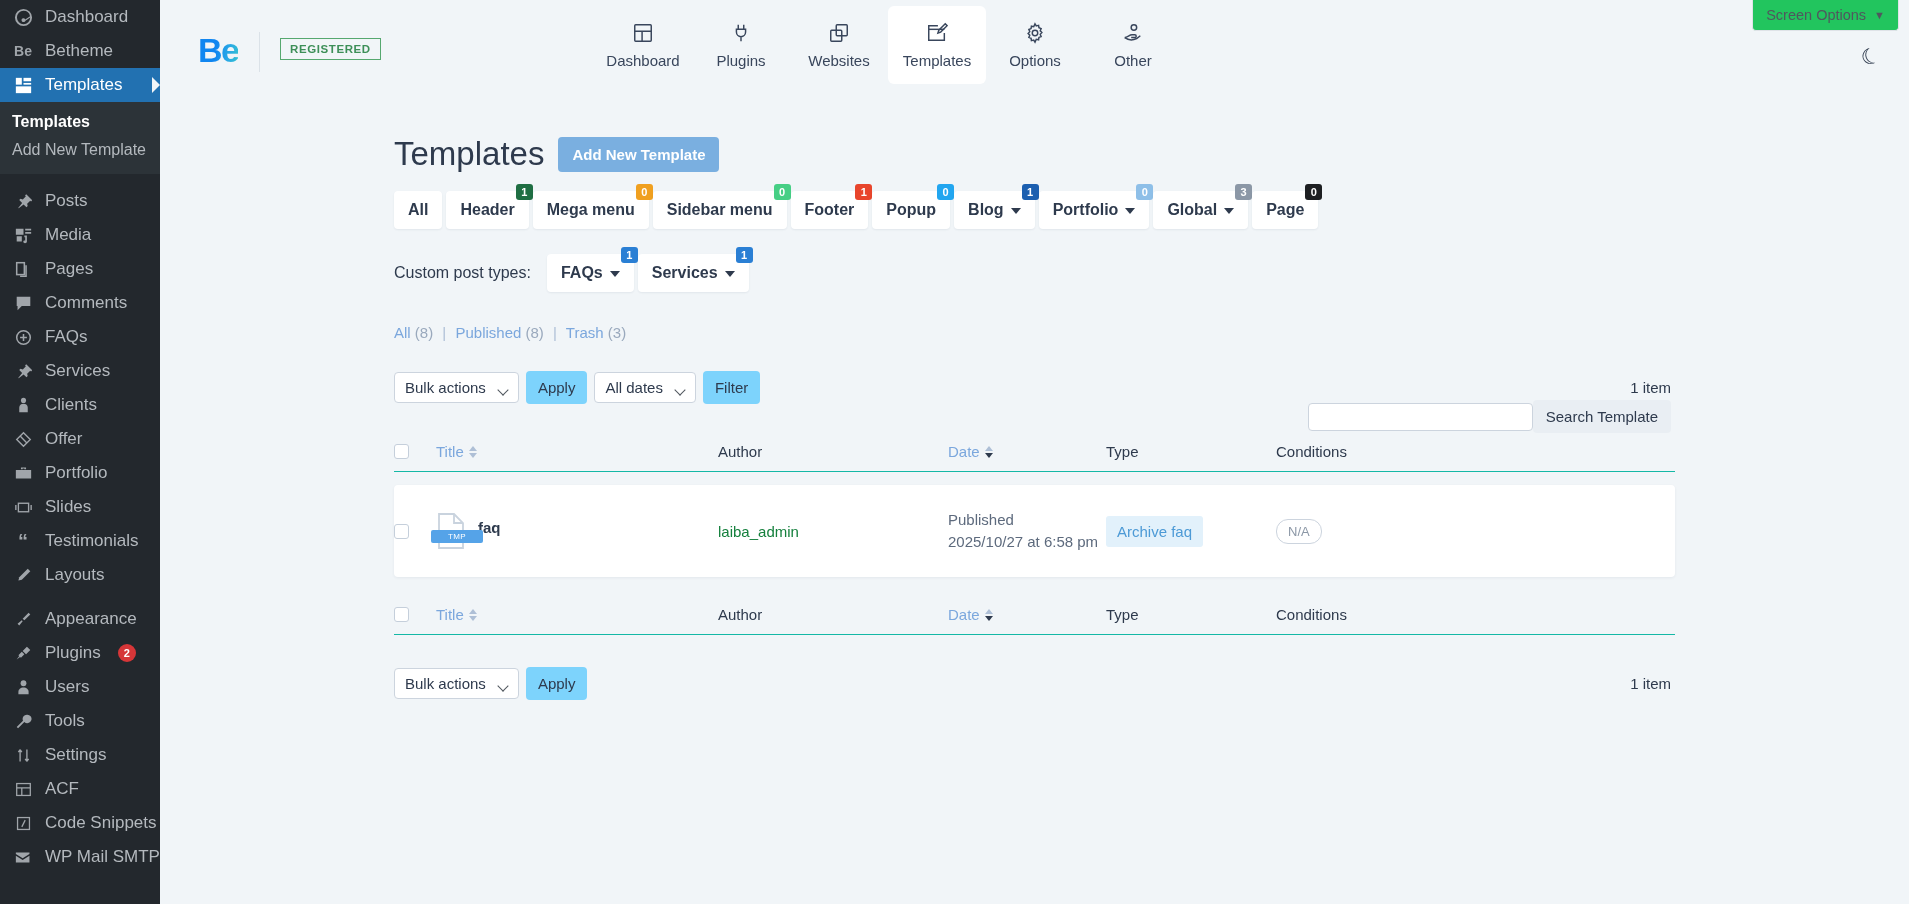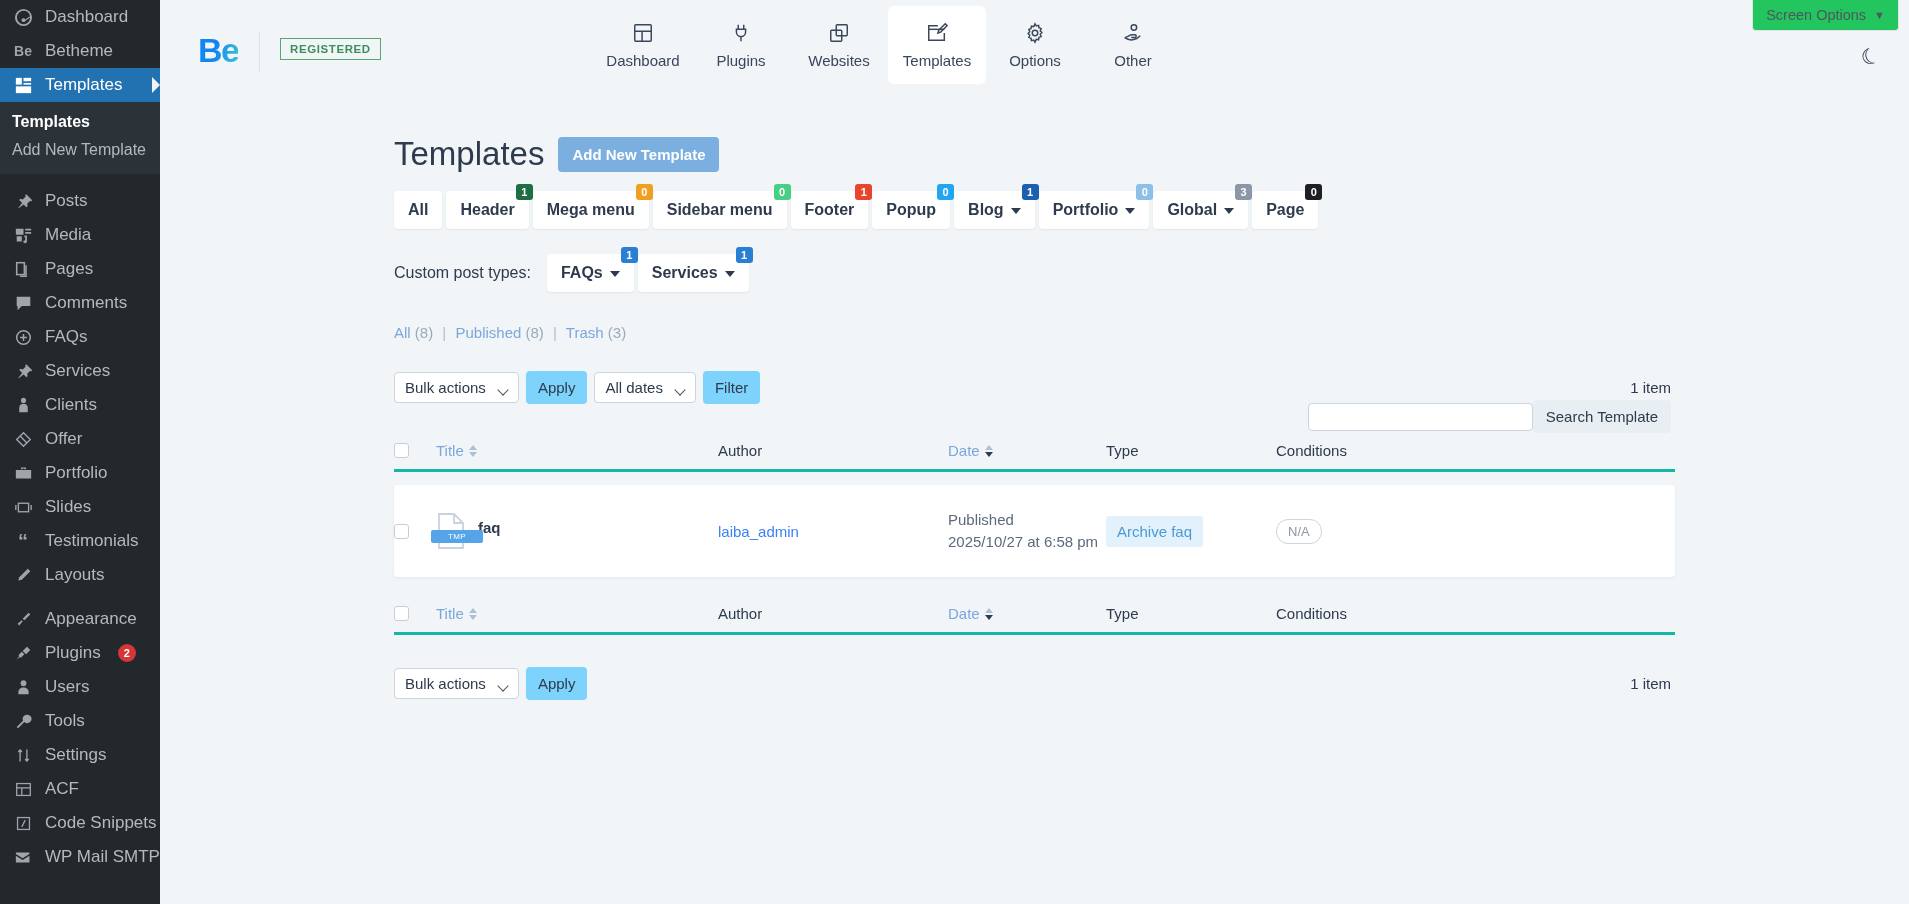--- a/index.html
+++ b/index.html
@@ -279,21 +279,21 @@
   }
 
   
   #list-table {
     margin: 28px 234px 0 234px;
     width: 1281px;
   }
   .thead {
     display: flex; align-items: center;
     height: 40px;
-    border-bottom: 3px solid #14b8a6;
+    border-bottom: 1px solid #14b8a6;
     font-size: 15px;
     color: #2e3a4d;
   }
   .col-cb   { width: 42px; display:flex; align-items:center; }
   .col-title{ width: 282px; }
   .col-auth { width: 230px; }
   .col-date { width: 158px; }
   .col-type { width: 170px; }
   .col-cond { width: 200px; }
   .cb {
@@ -328,21 +328,21 @@
   .row-title-cell { display: flex; align-items: center; gap: 12px; }
   .tmp-icon { position: relative; width: 30px; height: 38px; }
   .tmp-badge {
     position: absolute; left: -5px; bottom: 7px;
     background: #55a3e8; color: #fff;
     font-size: 8px; font-weight: normal;
     padding: 2px 17px; border-radius: 2px;
     letter-spacing: .3px;
   }
   .row-title { font-size: 15px; color: #2e3a4d; font-weight: bold; margin-bottom: 7px; }
-  .author-link { color: #3b82f6; }
+  .author-link { color: #15803d; }
   .date-cell { color: #5d6a7d; line-height: 1.5; }
   .type-chip {
     display: inline-block;
     background: #e2f1fb; color: #4c9ad6;
     padding: 7px 11px; border-radius: 3px;
     font-size: 15px;
   }
   .cond-chip {
     display: inline-block;
     border: 1px solid #ccd4de; color: #8b97a6;

